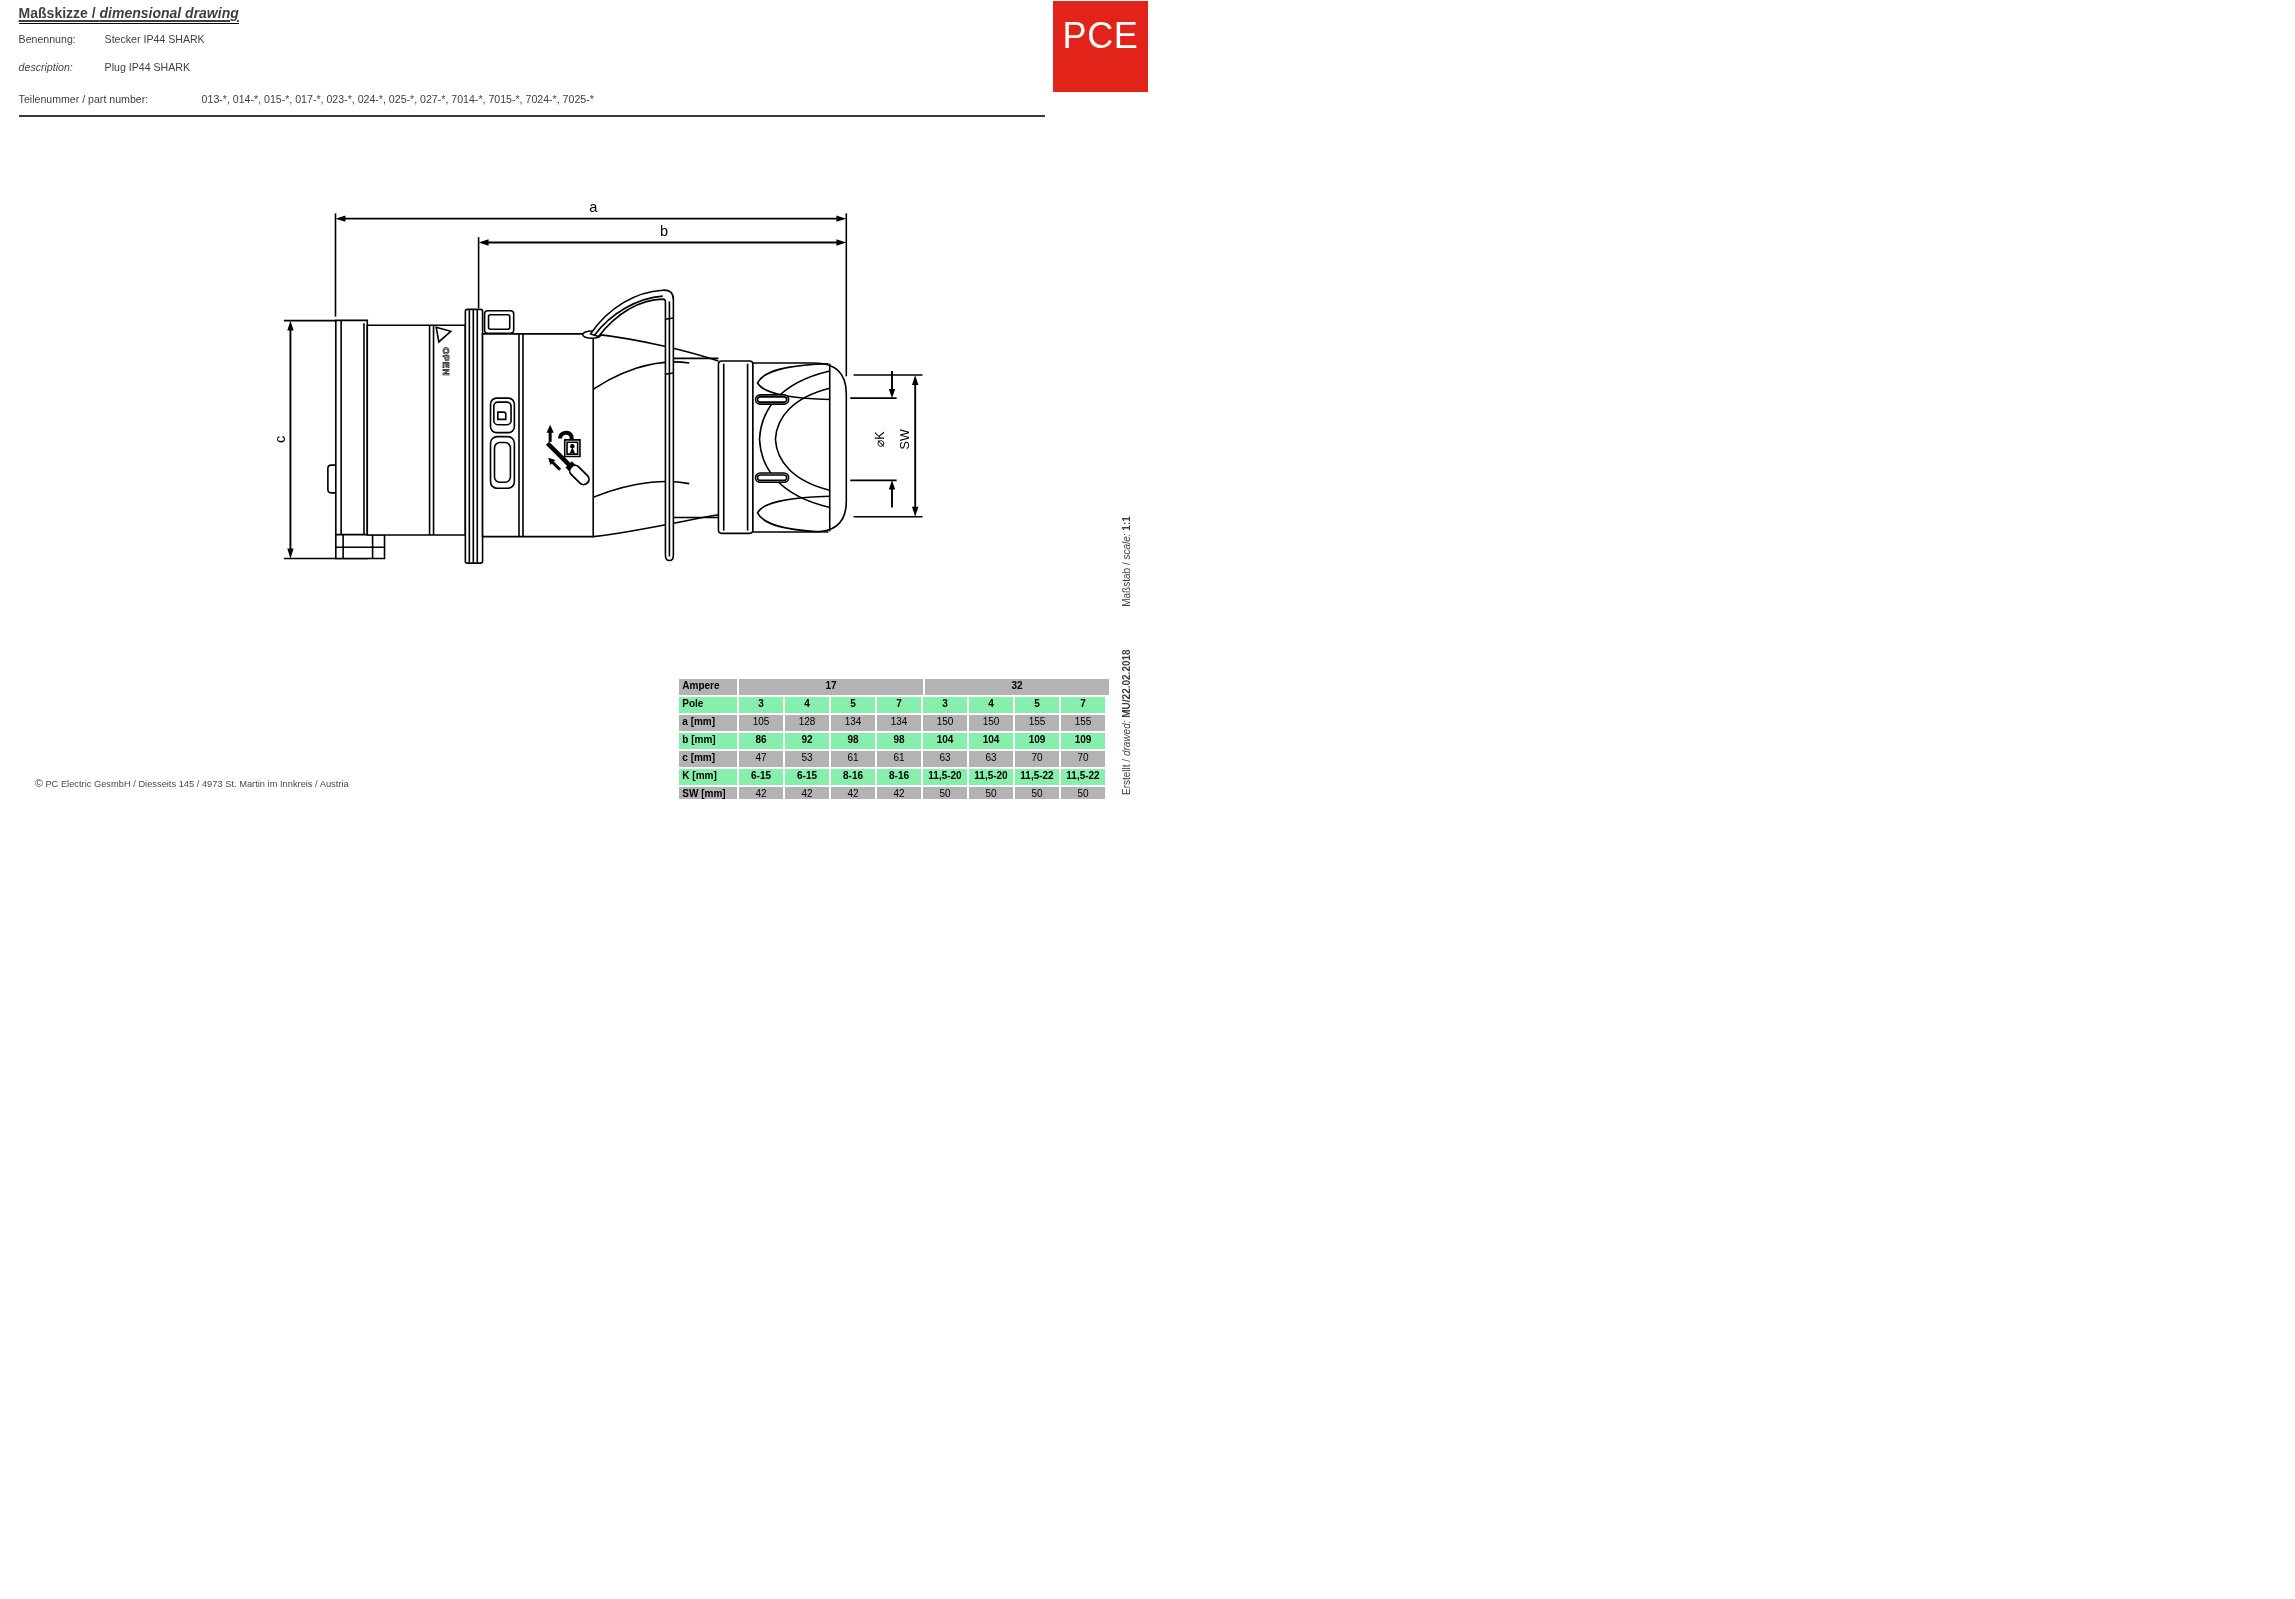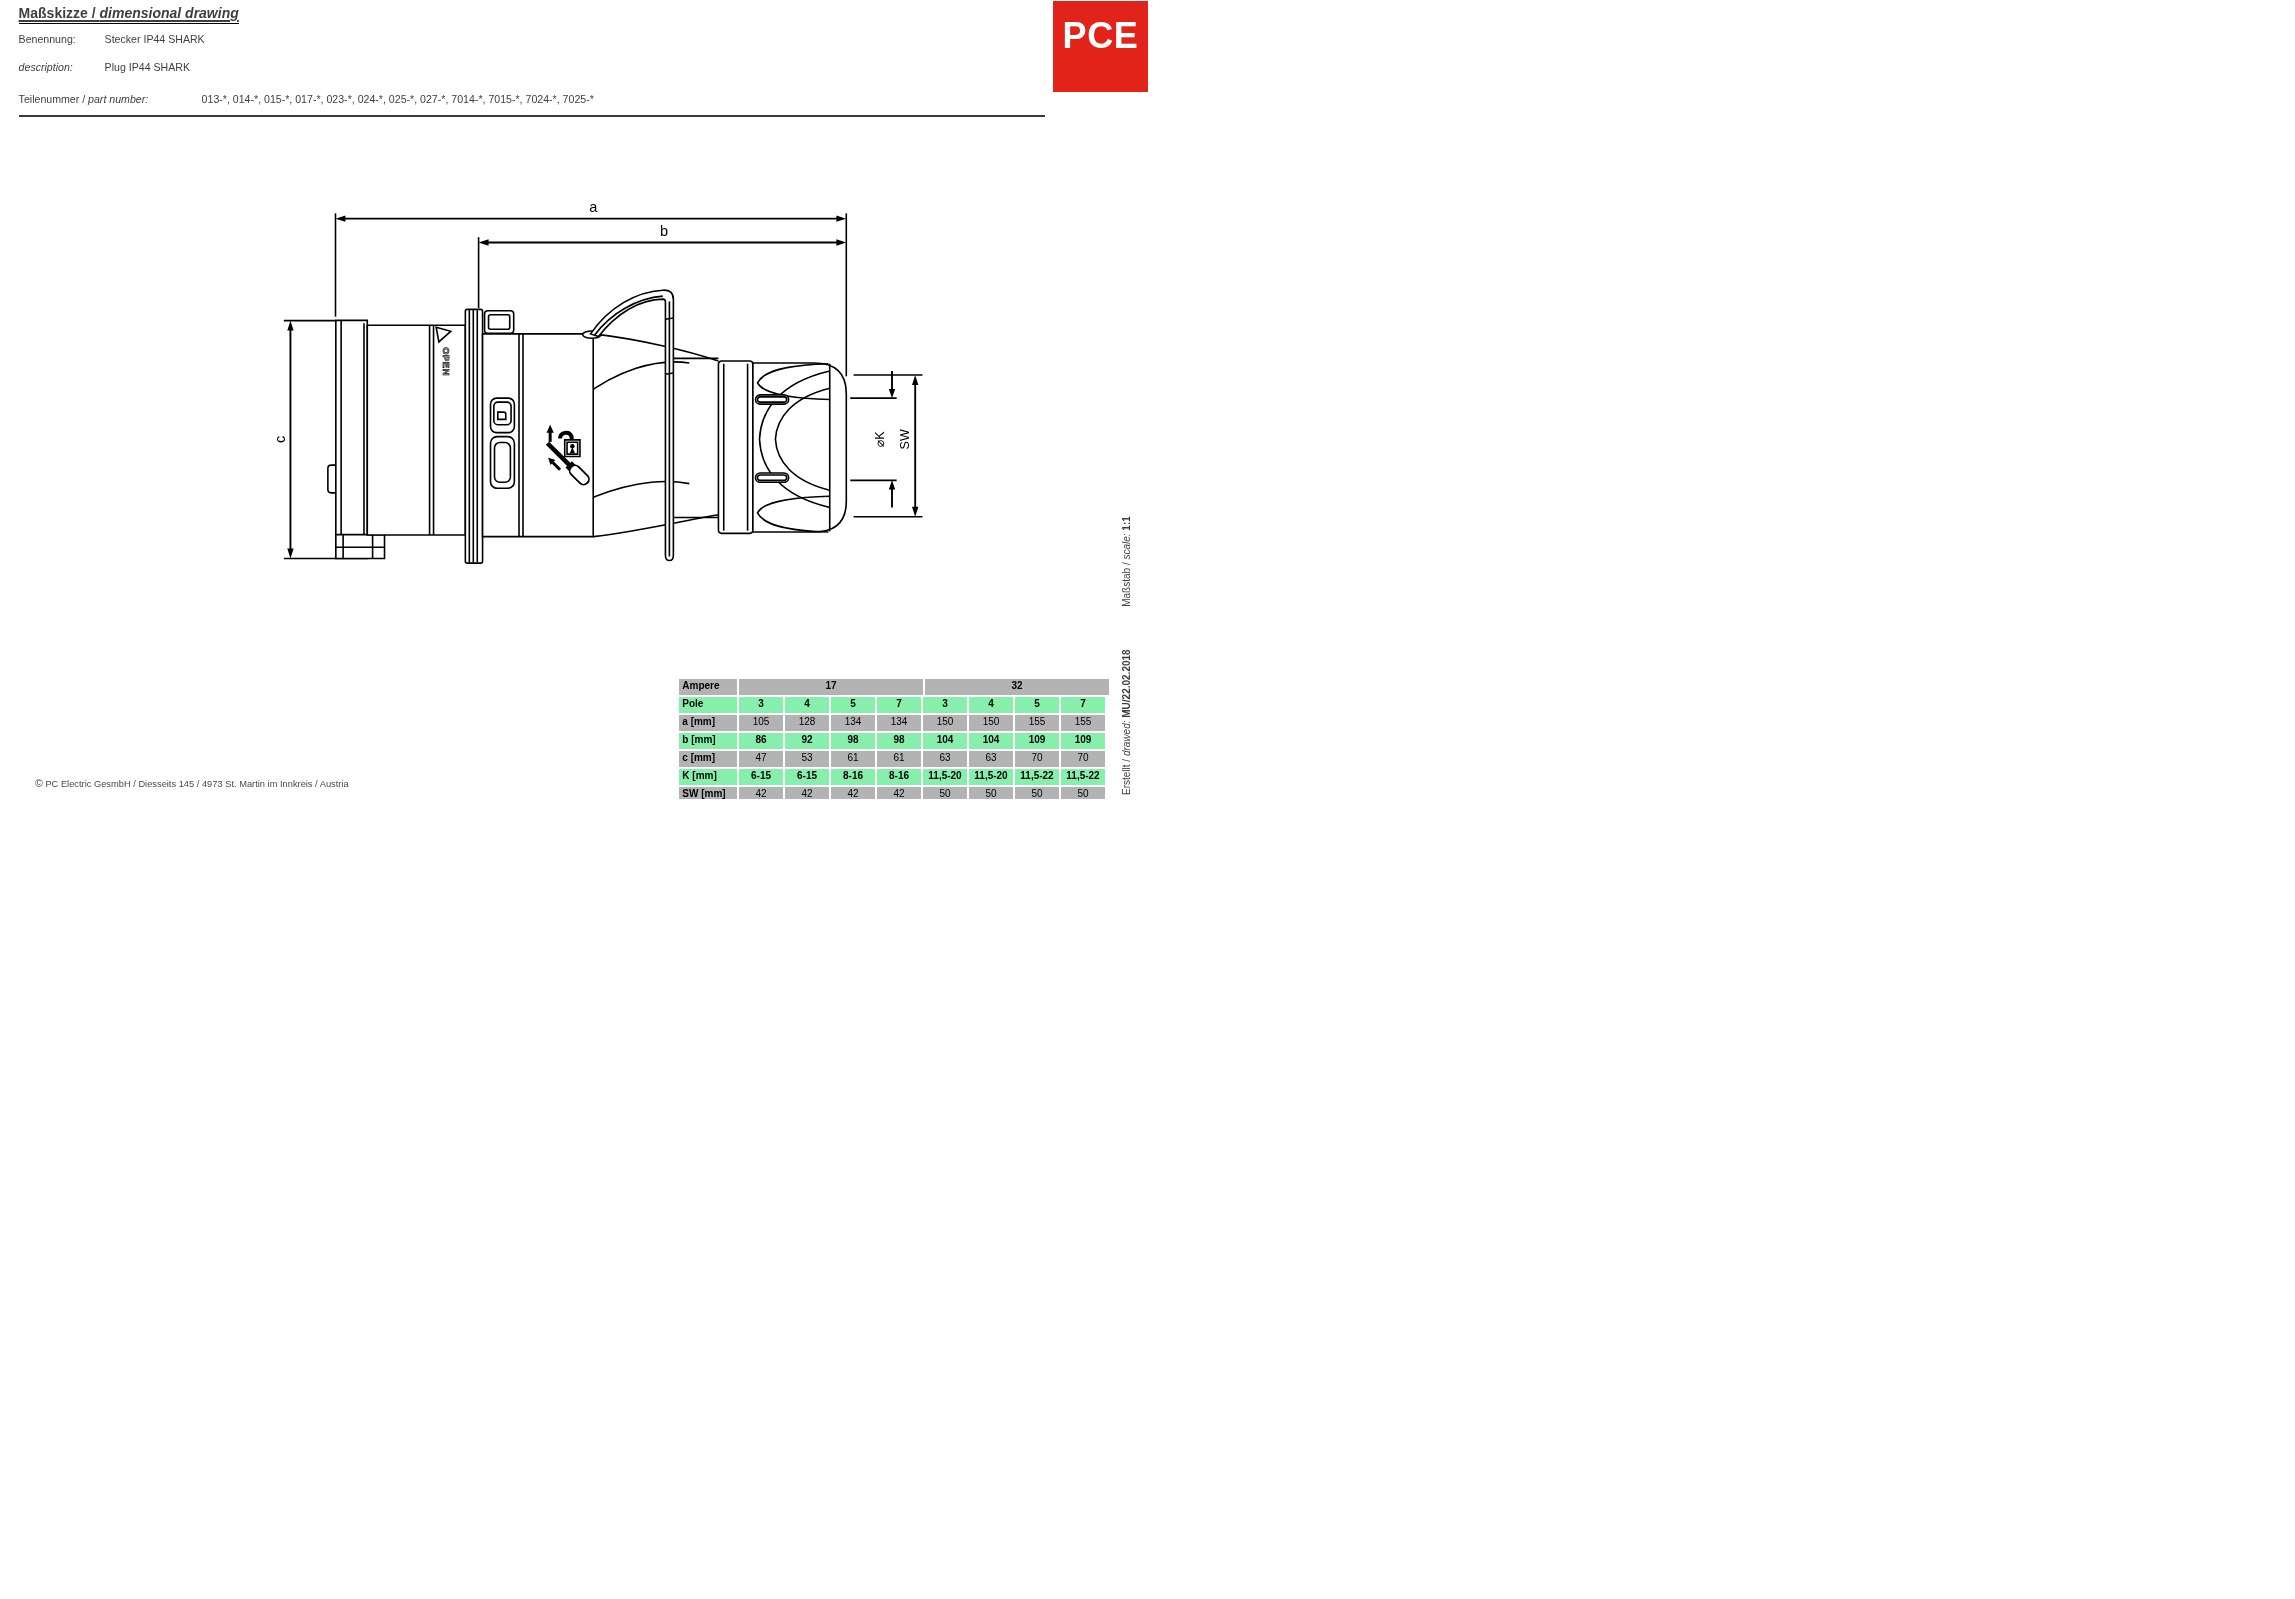--- a/index.html
+++ b/index.html
@@ -11,26 +11,26 @@
   .hdr-title{position:absolute;left:18.6px;top:5.3px;display:inline-block;
     border-bottom:1px solid #000000;padding-bottom:1.3px;}
   .hdr-title .t{font-size:14px;font-weight:bold;text-decoration:underline;
     text-decoration-thickness:1.7px;text-underline-offset:2px;}
   .hdr-title .t .en{font-style:italic;}
   .hdr-row{position:absolute;left:18.6px;display:flex;font-size:10.6px;}
   .hdr-row .lbl{width:86px;flex:none;}
   .hdr-row .lbl.it{font-style:italic;}
   .hdr-row .val{font-weight:normal;}
   .hdr-row.parts .lbl{width:183px;}
-  .hdr-row.parts .lbl .en{font-style:italic;}
+  .hdr-row.parts .lbl .en{}
   .hdr-rule{position:absolute;left:18.6px;top:115px;width:1026px;height:1.7px;background:#3a3a3a;}
   
   .logo{position:absolute;left:1053px;top:1.3px;width:95px;height:91px;
     display:flex;justify-content:center;align-items:flex-start;}
-  .logo span{margin-top:17px;font-size:36px;font-weight:bold;letter-spacing:0.7px;line-height:1;}
+  .logo span{margin-top:17px;font-size:36px;font-weight:normal;letter-spacing:0.7px;line-height:1;}
   
   svg{position:absolute;left:0;top:0;}
   svg *{vector-effect:non-scaling-stroke;}
   .ln{stroke:#000;stroke-width:1.6;fill:none;}
   .lnw{stroke:#000;stroke-width:1.6;fill:#ffffff;}
   .dim{stroke:#000;stroke-width:1.9;fill:none;}
   .arr{fill:#000;stroke:none;}
   .dimtxt{font-family:"Liberation Sans",sans-serif;font-size:22px;fill:#000;}
   .dimtxt2{font-family:"Liberation Sans",sans-serif;font-size:19px;fill:#000;}
   .opentxt{font-family:"Liberation Sans",sans-serif;font-size:14px;font-weight:bold;

